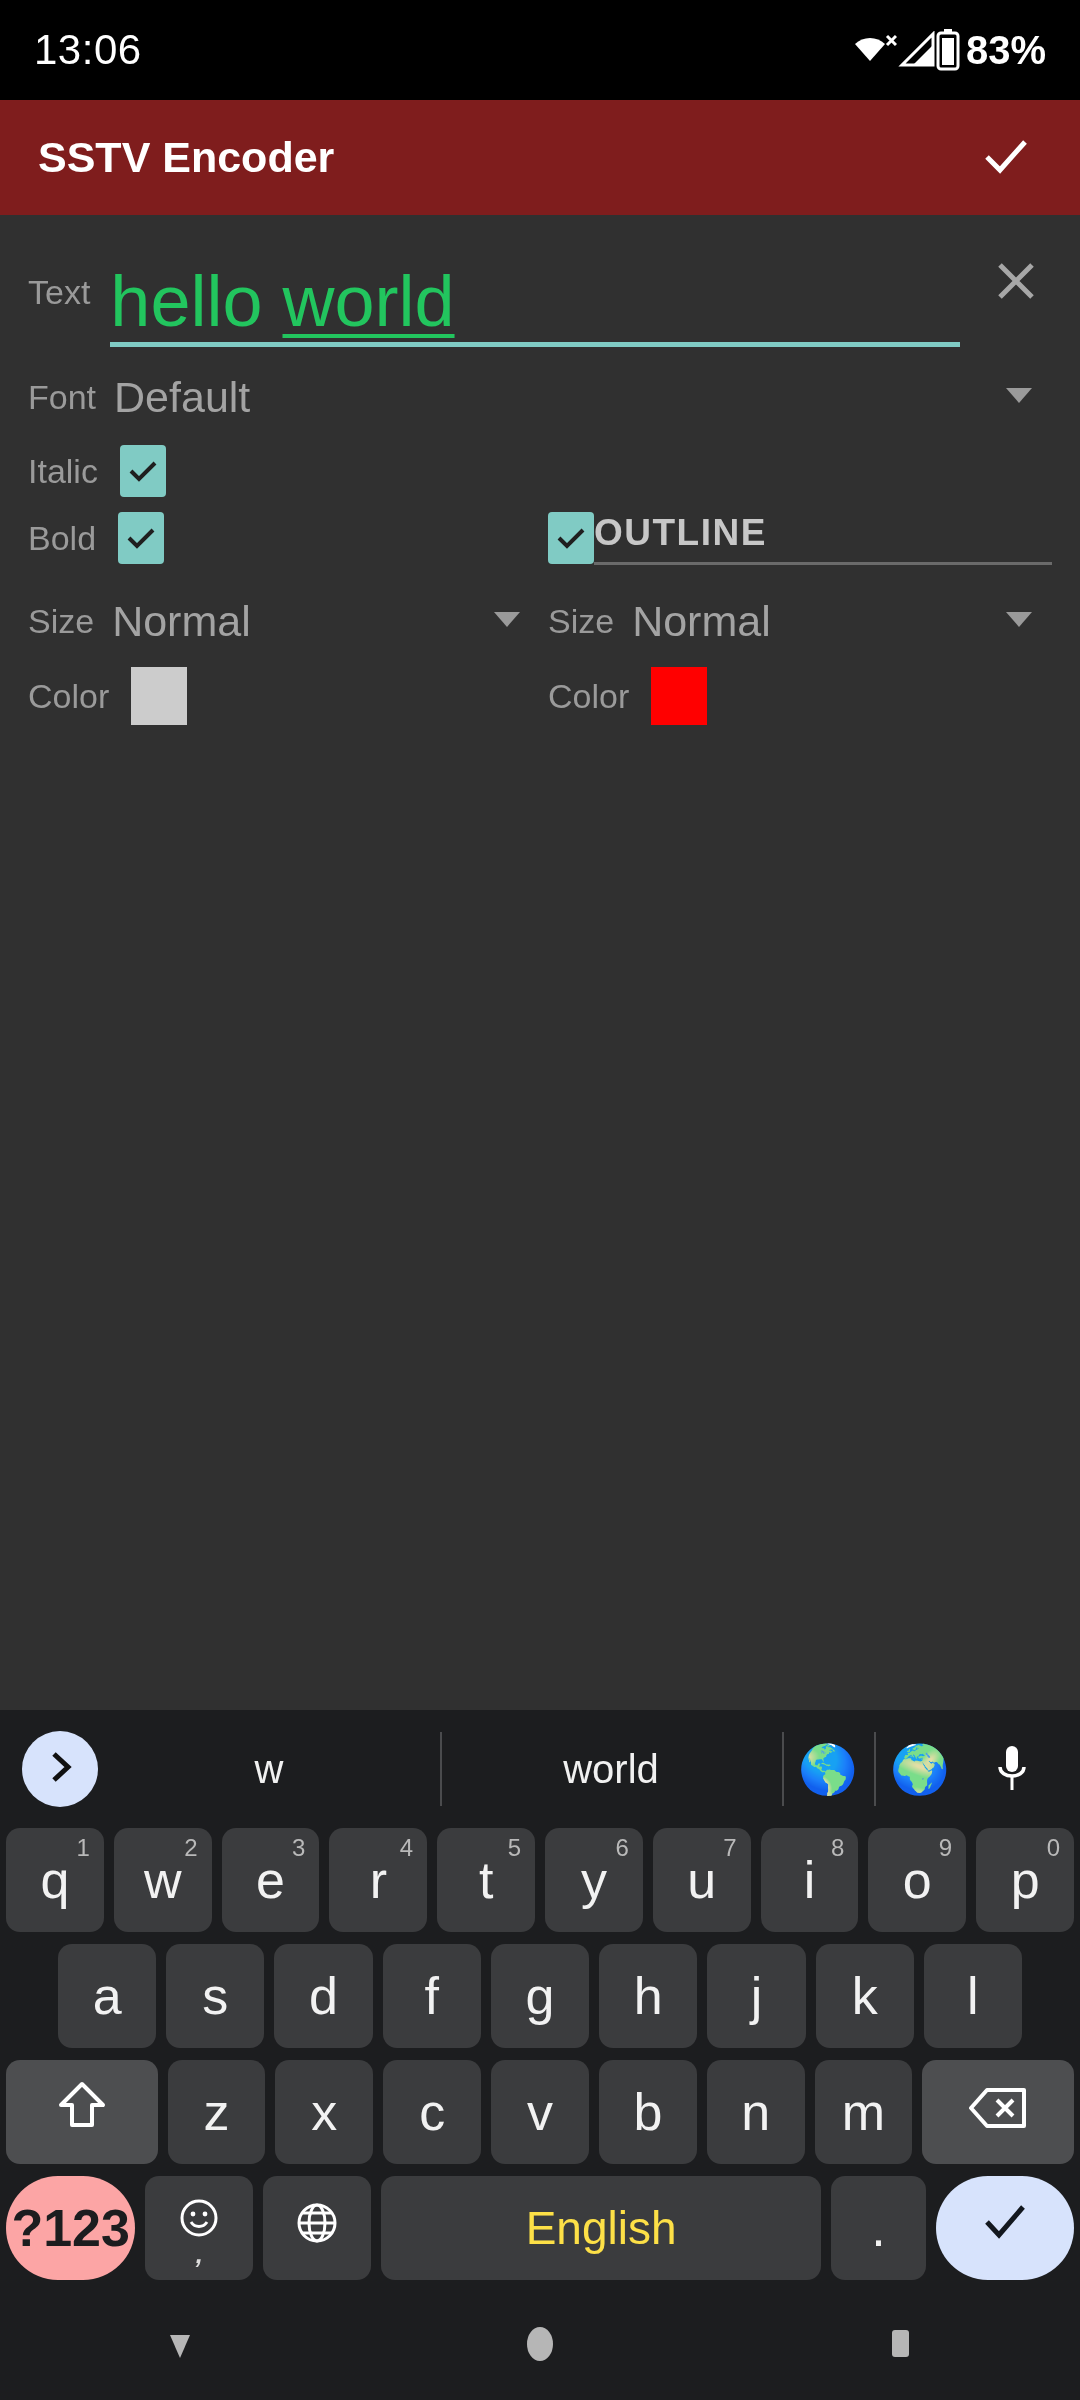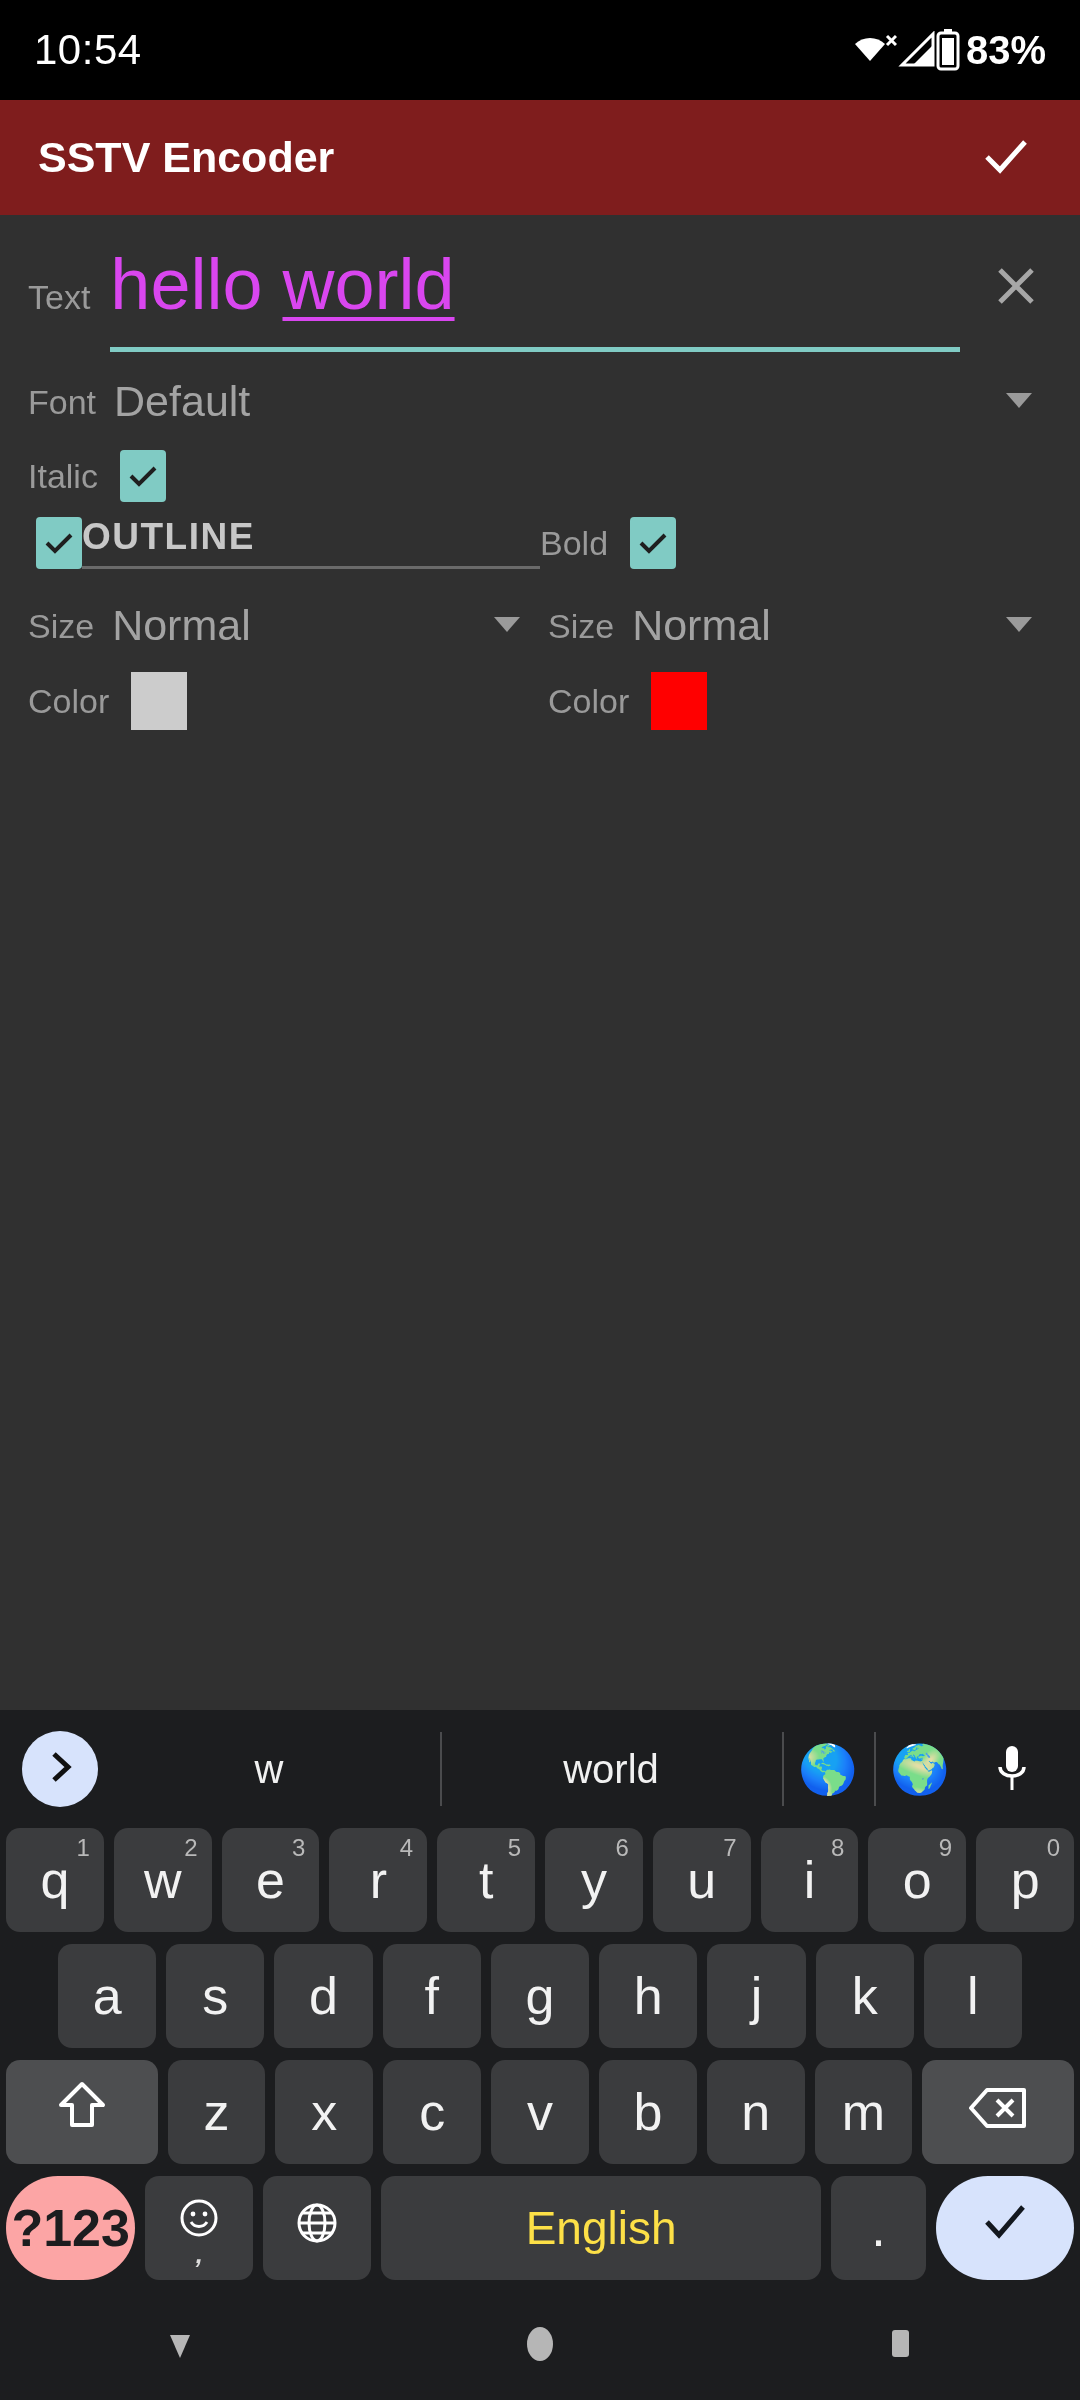--- a/index.html
+++ b/index.html
@@ -64,24 +64,24 @@
     gap: 20px;
   }
   .label-muted {
     color: #9a9a9a;
     font-size: 34px;
     line-height: 1;
     white-space: nowrap;
   }
   .text-field-wrap { flex: 1 1 auto; position: relative; padding-bottom: 6px; }
   .text-field-value {
-    color: #d946ef;
+    color: #22c55e;
     font-size: 72px;
     line-height: 1.05;
-    padding-bottom: 24px;
+    padding-bottom: 2px;
     white-space: nowrap;
     overflow: hidden;
   }
   .composing { text-decoration: underline; text-decoration-thickness: 4px; text-underline-offset: 8px; }
   .text-underline { height: 5px; background: #80cbc4; width: 100%; }
   .clear-x {
     width: 72px; height: 72px;
     display: flex; align-items: center; justify-content: center;
     margin-bottom: 34px;
     flex: 0 0 auto;
@@ -242,21 +242,21 @@
     width: 140px; height: 108px;
     display: flex; align-items: center; justify-content: center;
   }
 </style>
 </head>
 <body>
 
 <div class="screen">
 
   <div class="status-bar">
-    <div class="status-clock">10:54</div>
+    <div class="status-clock">13:06</div>
     <div class="status-right">
       <span>
         <svg width="46" height="40" viewBox="0 0 46 40">
           <path d="M4 14 C12 6, 26 6, 34 14 L19 31 Z" fill="#fff"></path>
           <path d="M36 6 L45 15 M45 6 L36 15" stroke="#fff" stroke-width="3" fill="none"></path>
         </svg>
       </span>
       <span>
         <svg width="38" height="38" viewBox="0 0 38 38">
           <path d="M36 3 L36 34 L5 34 Z" fill="none" stroke="#fff" stroke-width="3"></path>
@@ -322,36 +322,36 @@
         <div class="checkbox">
           <svg width="30" height="24" viewBox="0 0 30 24">
               <path d="M3 12 L11 20 L27 4" stroke="#1f1f1f" stroke-width="4" fill="none"></path>
             </svg>
         </div>
       </div>
       <div class="row-half right"></div>
     </div>
 
     <div class="row">
-      <div class="row-half right">
-        <div class="checkbox" style="margin-left:0">
-          <svg width="30" height="24" viewBox="0 0 30 24">
-              <path d="M3 12 L11 20 L27 4" stroke="#1f1f1f" stroke-width="4" fill="none"></path>
-            </svg>
-        </div>
-        <div class="outline-header">
-          <div class="outline-title">OUTLINE</div>
-        </div>
-      </div>
       <div class="row-half">
         <div class="label-muted">Bold</div>
         <div class="checkbox">
           <svg width="30" height="24" viewBox="0 0 30 24">
               <path d="M3 12 L11 20 L27 4" stroke="#1f1f1f" stroke-width="4" fill="none"></path>
             </svg>
+        </div>
+      </div>
+      <div class="row-half right">
+        <div class="checkbox" style="margin-left:0">
+          <svg width="30" height="24" viewBox="0 0 30 24">
+              <path d="M3 12 L11 20 L27 4" stroke="#1f1f1f" stroke-width="4" fill="none"></path>
+            </svg>
+        </div>
+        <div class="outline-header">
+          <div class="outline-title">OUTLINE</div>
         </div>
       </div>
     </div>
 
     <div class="row" style="padding-top:18px">
       <div class="row-half">
         <div class="label-muted">Size</div>
         <div class="spinner">
           <span class="spinner-value">Normal</span>
           <span class="spinner-caret">

